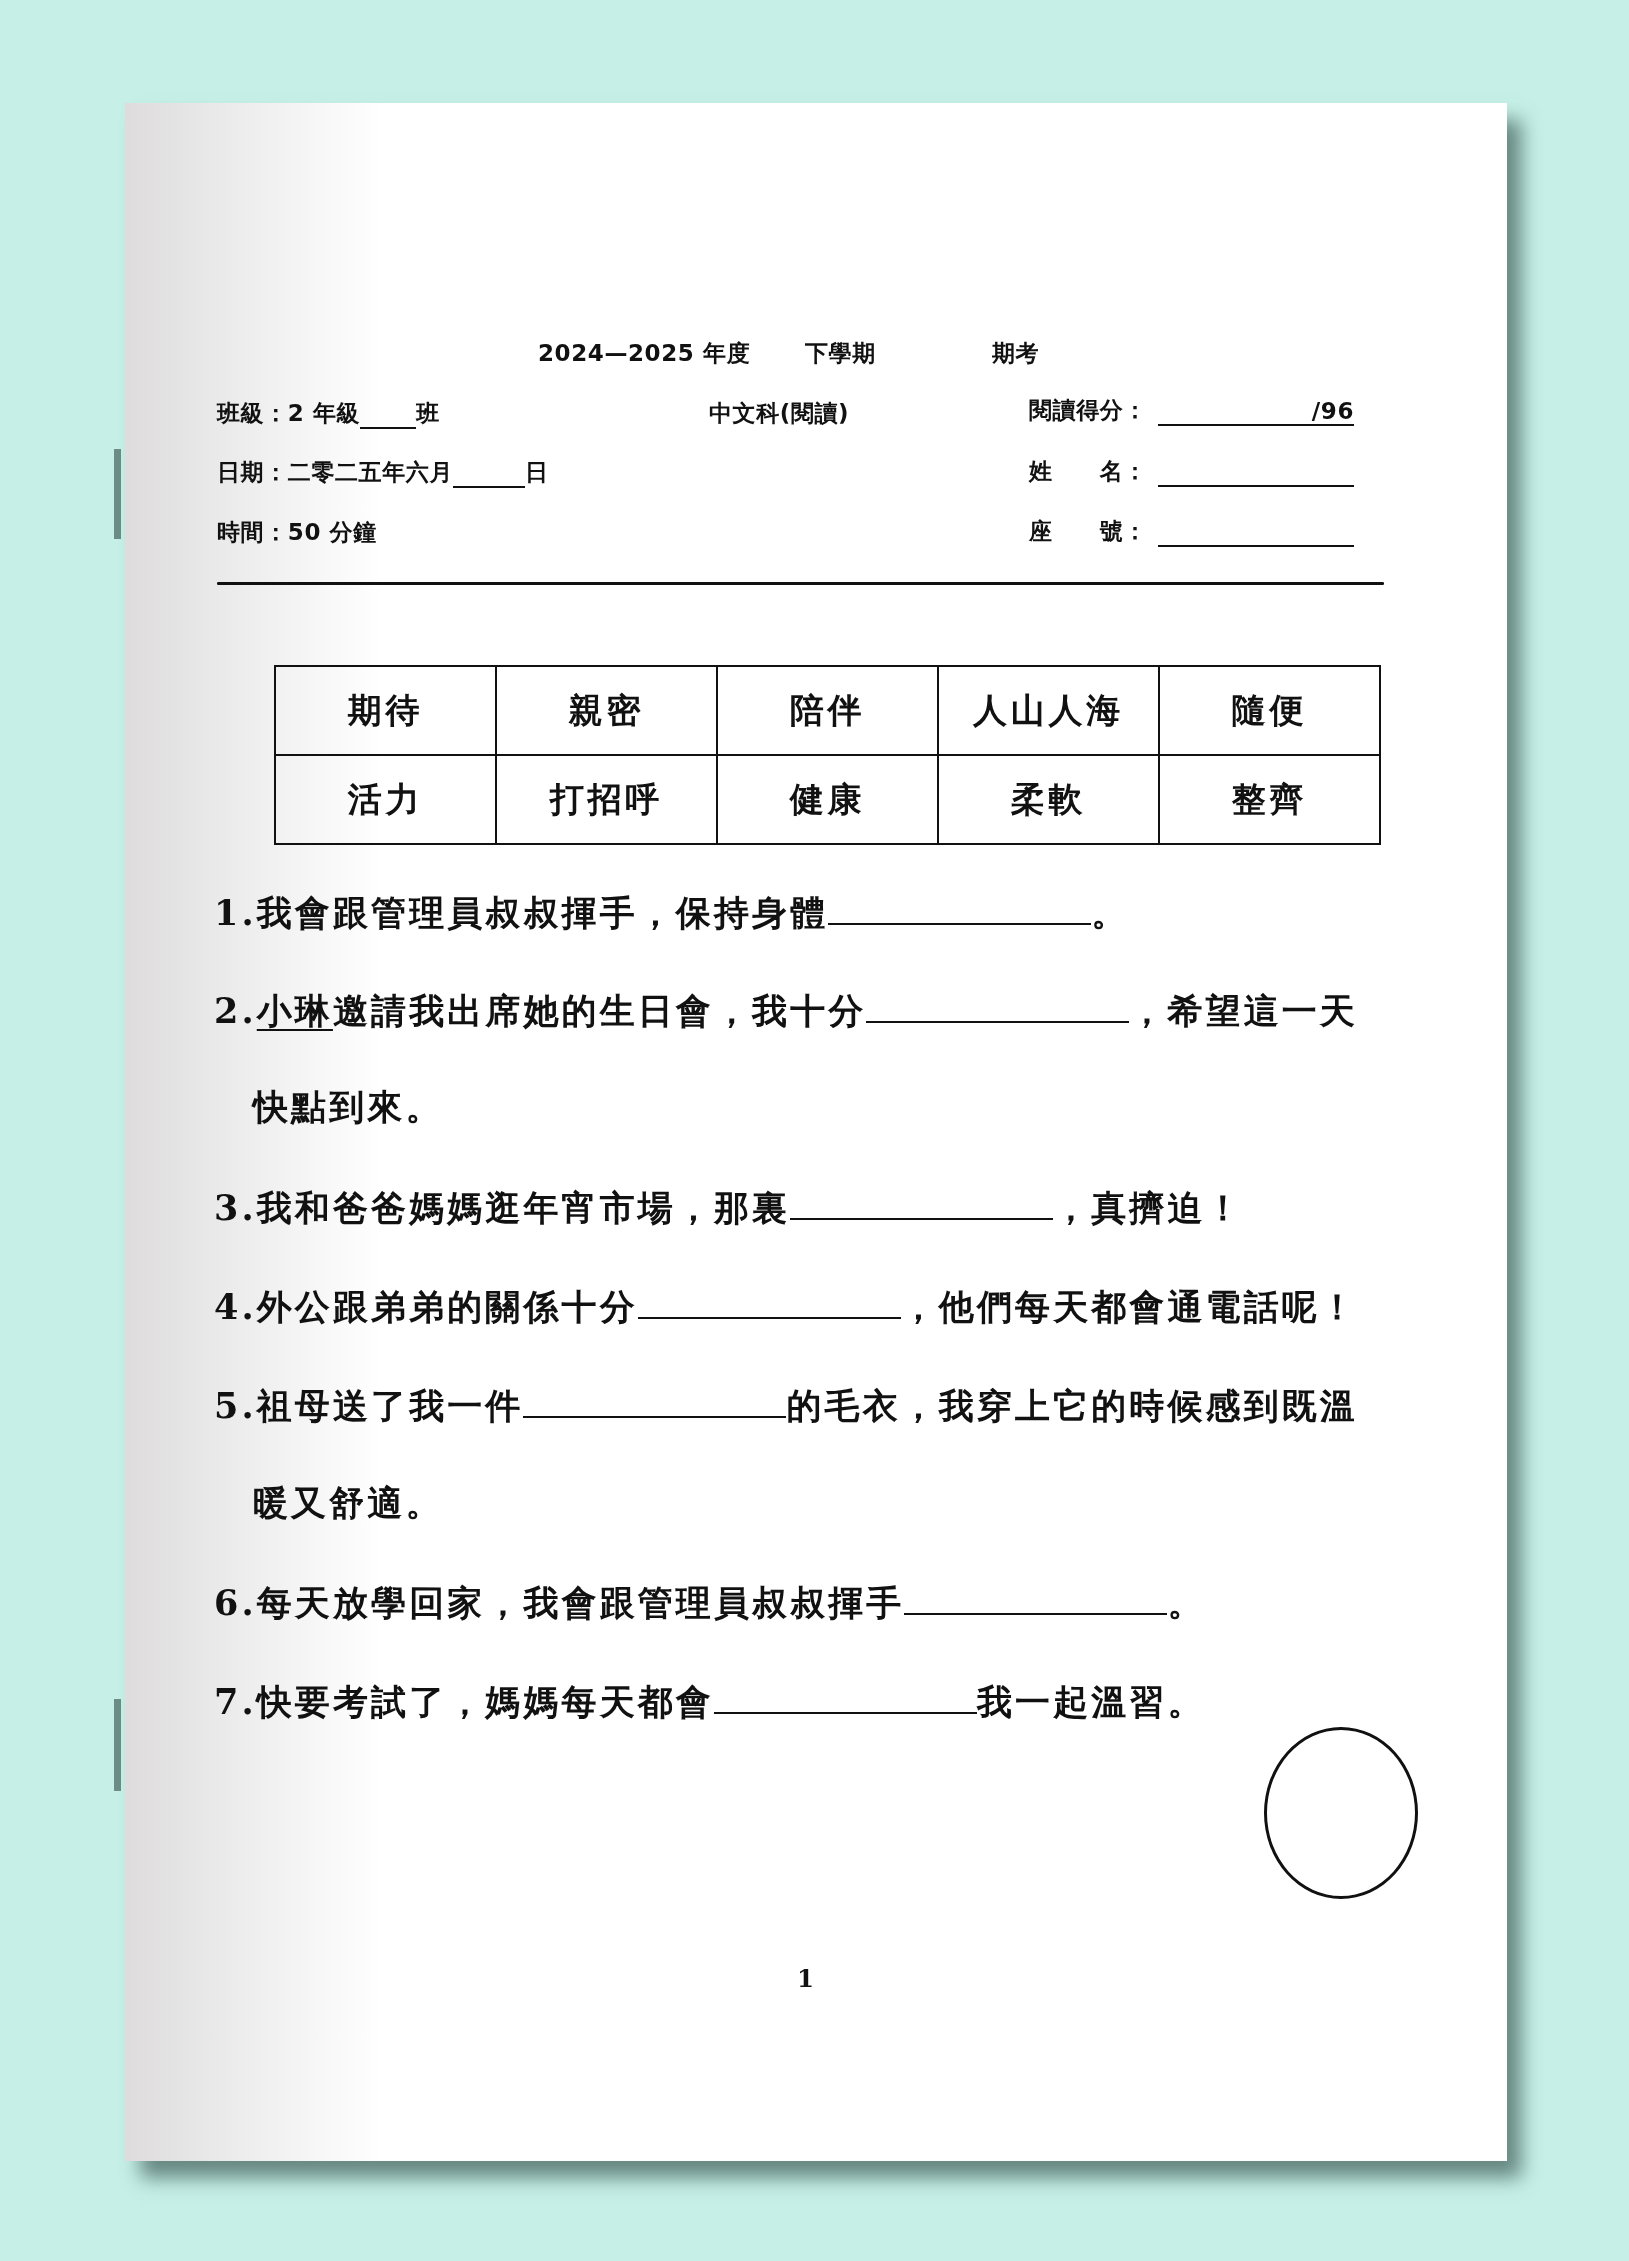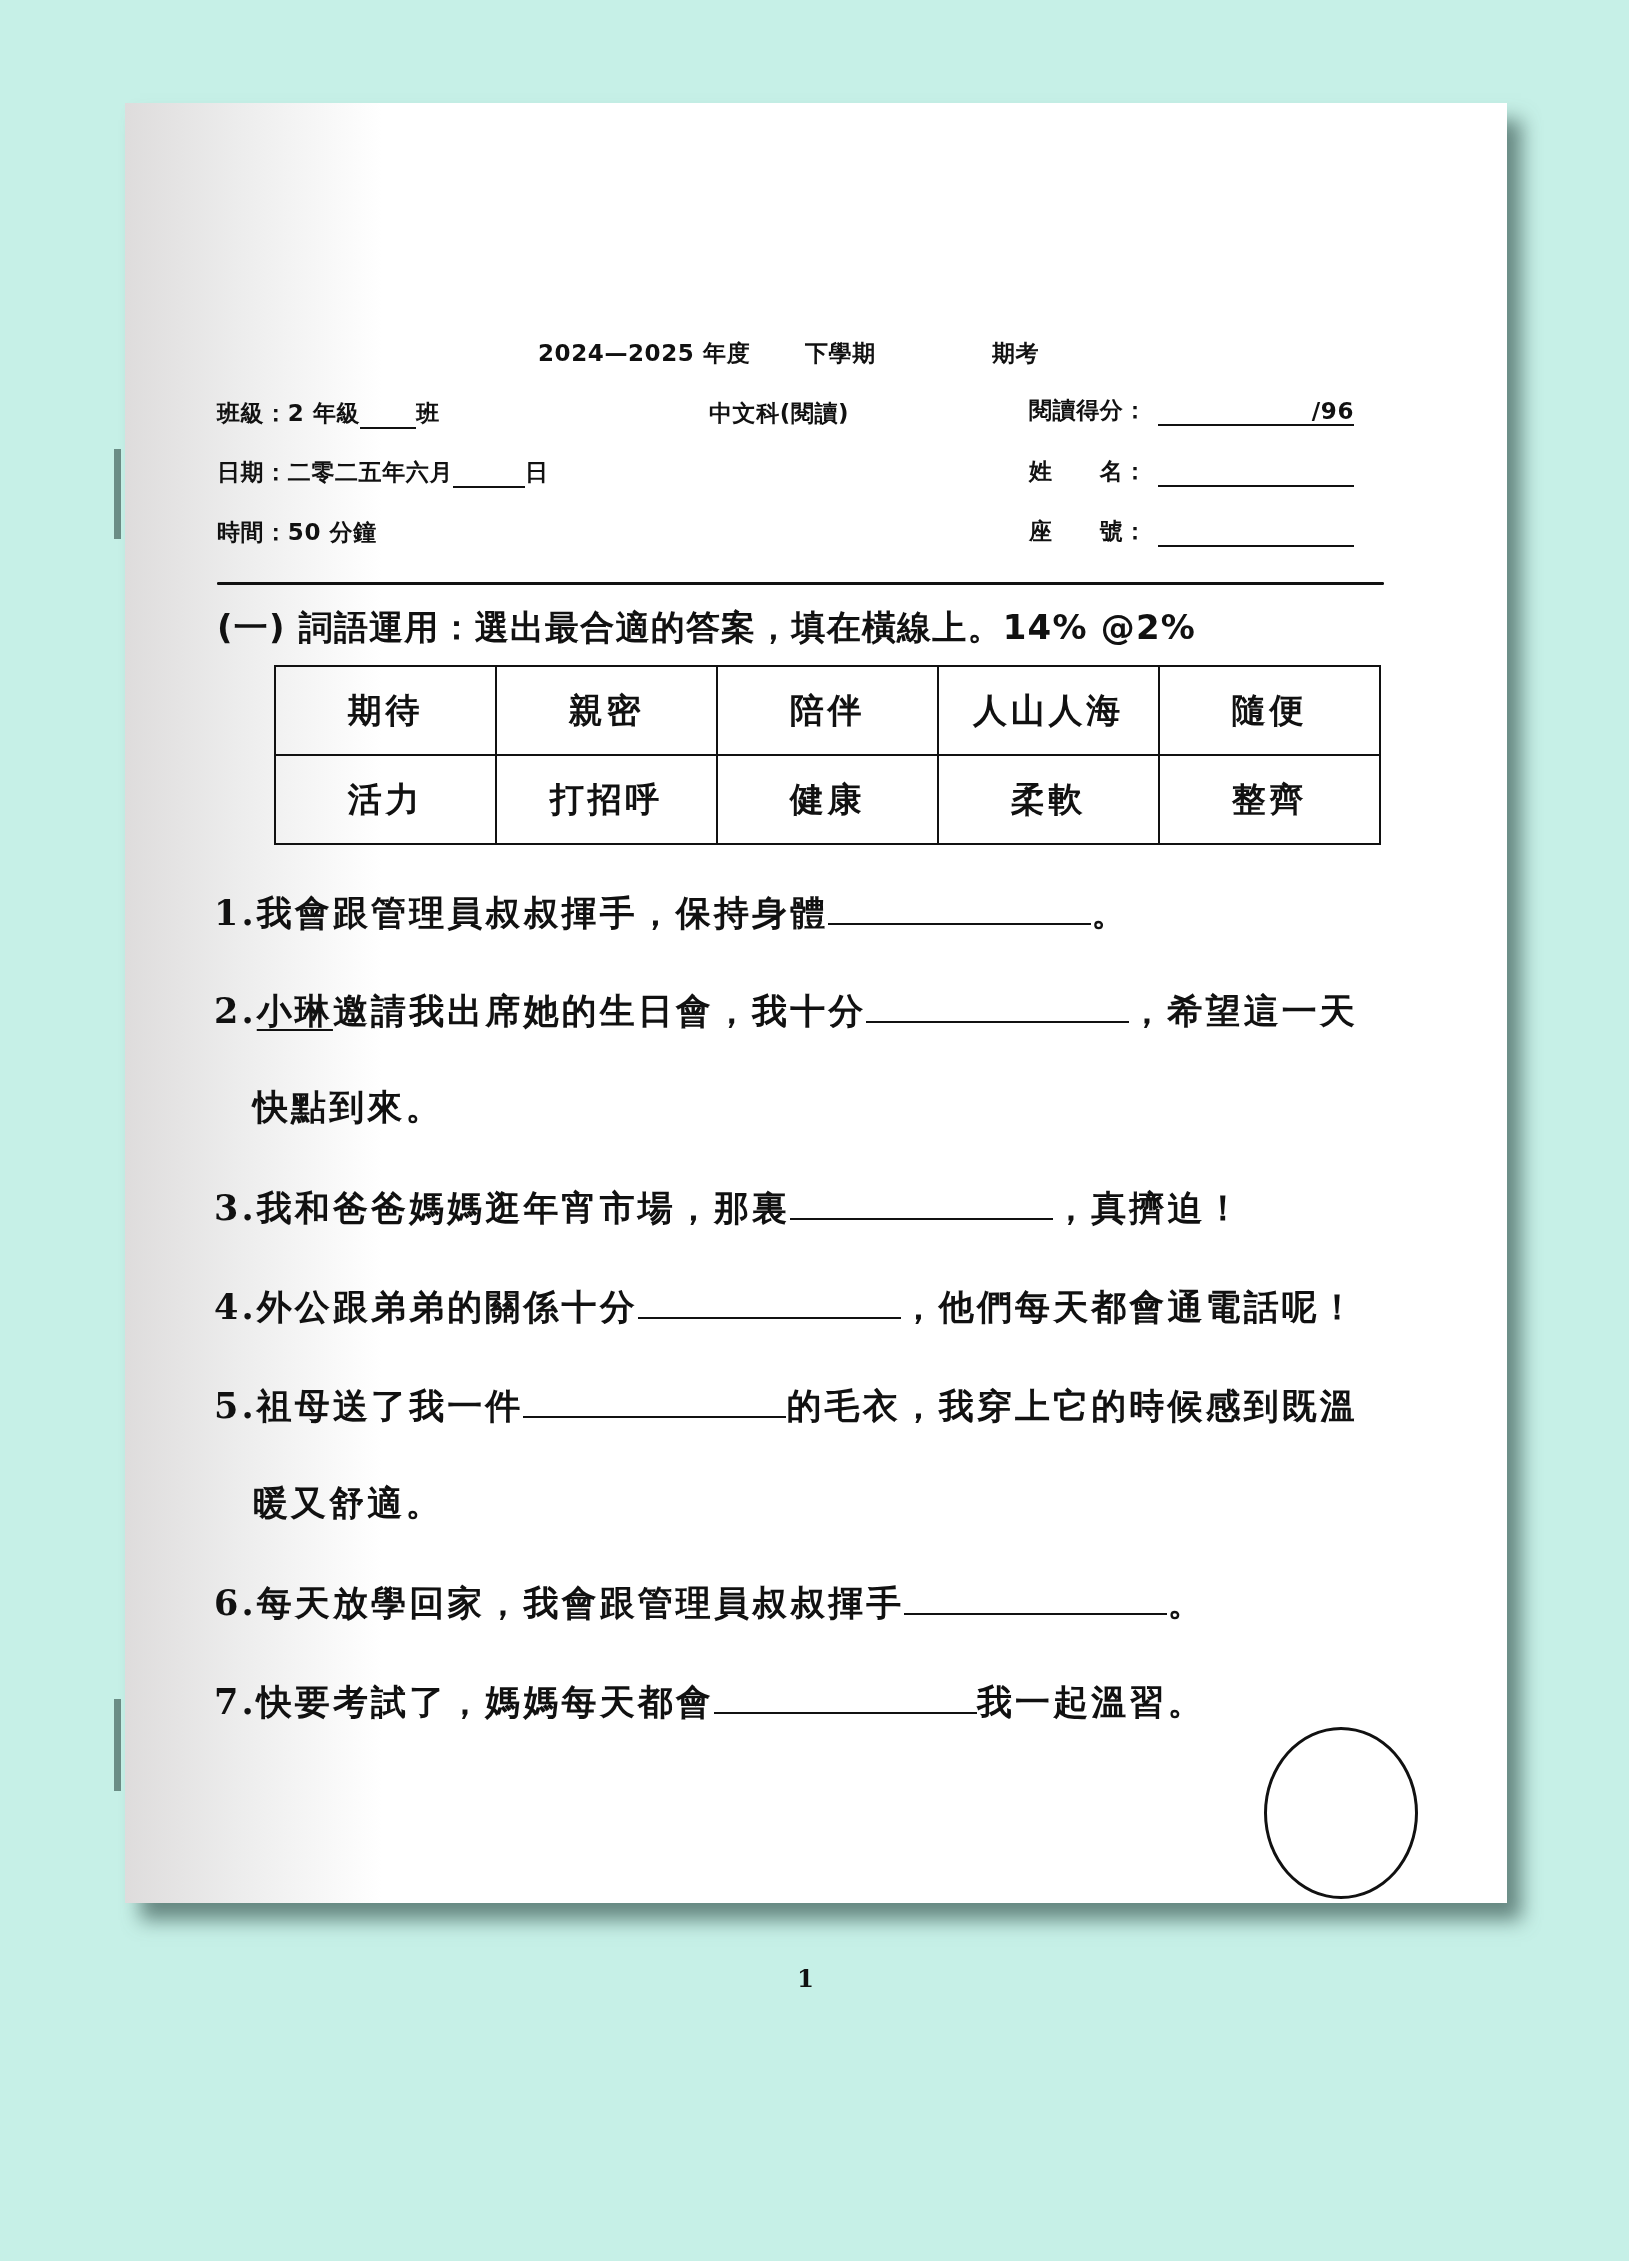--- a/index.html
+++ b/index.html
@@ -7,21 +7,21 @@
     width: 1630px; height: 2261px; position: relative; overflow: hidden;
     background: #c6f0e7;
     font-family: "DejaVu Sans", "Liberation Sans", sans-serif;
     color: #111;
   }
   .binder-mark {
     position: absolute; left: 114px; width: 6.7px;
     background: #6b8d86;
   }
   .page {
-    position: absolute; left: 125px; top: 103px; width: 1382px; height: 1800px;
+    position: absolute; left: 125px; top: 103px; width: 1382px; height: 2058px;
     background: linear-gradient(to right, #dedcdc 0px, #ececec 110px, #ffffff 257px, #ffffff 100%);
     box-shadow: 14.7px 17px 18.3px rgba(70,100,95,0.75);
   }
   .abs { position: absolute; white-space: nowrap; }
 
   
   .hdr { font-family: "DejaVu Sans", sans-serif; font-weight: bold; font-size: 23px; letter-spacing: 0.6px; }
   .hdr-line { display: inline-block; border-bottom: 2.4px solid #111; vertical-align: bottom; }
   .rule { position: absolute; left: 92px; width: 1167px; height: 3.1px; background: #111; top: 479px; border-radius: 1.2px; }
 
@@ -77,21 +77,20 @@
     <span>姓　　名：</span><span class="hdr-line" style="width:196px;margin-left:11px;"></span>
   </div>
 
   <div class="abs hdr" style="left:92px;top:414px;">時間：50 分鐘</div>
   <div class="abs hdr" style="left:904px;top:413px;">
     <span>座　　號：</span><span class="hdr-line" style="width:196px;margin-left:11px;"></span>
   </div>
 
   <div class="rule"></div>
 
-  <div class="abs sec-title" style="left:92px;top:502px;">(一) 詞語運用：選出最合適的答案，填在橫線上。14% @2%</div>
 
   <table class="bank" style="left:149px;top:562px;">
     <tbody>
         <tr>
       <td>期待</td>
       <td>親密</td>
       <td>陪伴</td>
       <td>人山人海</td>
       <td>隨便</td>
     </tr>

